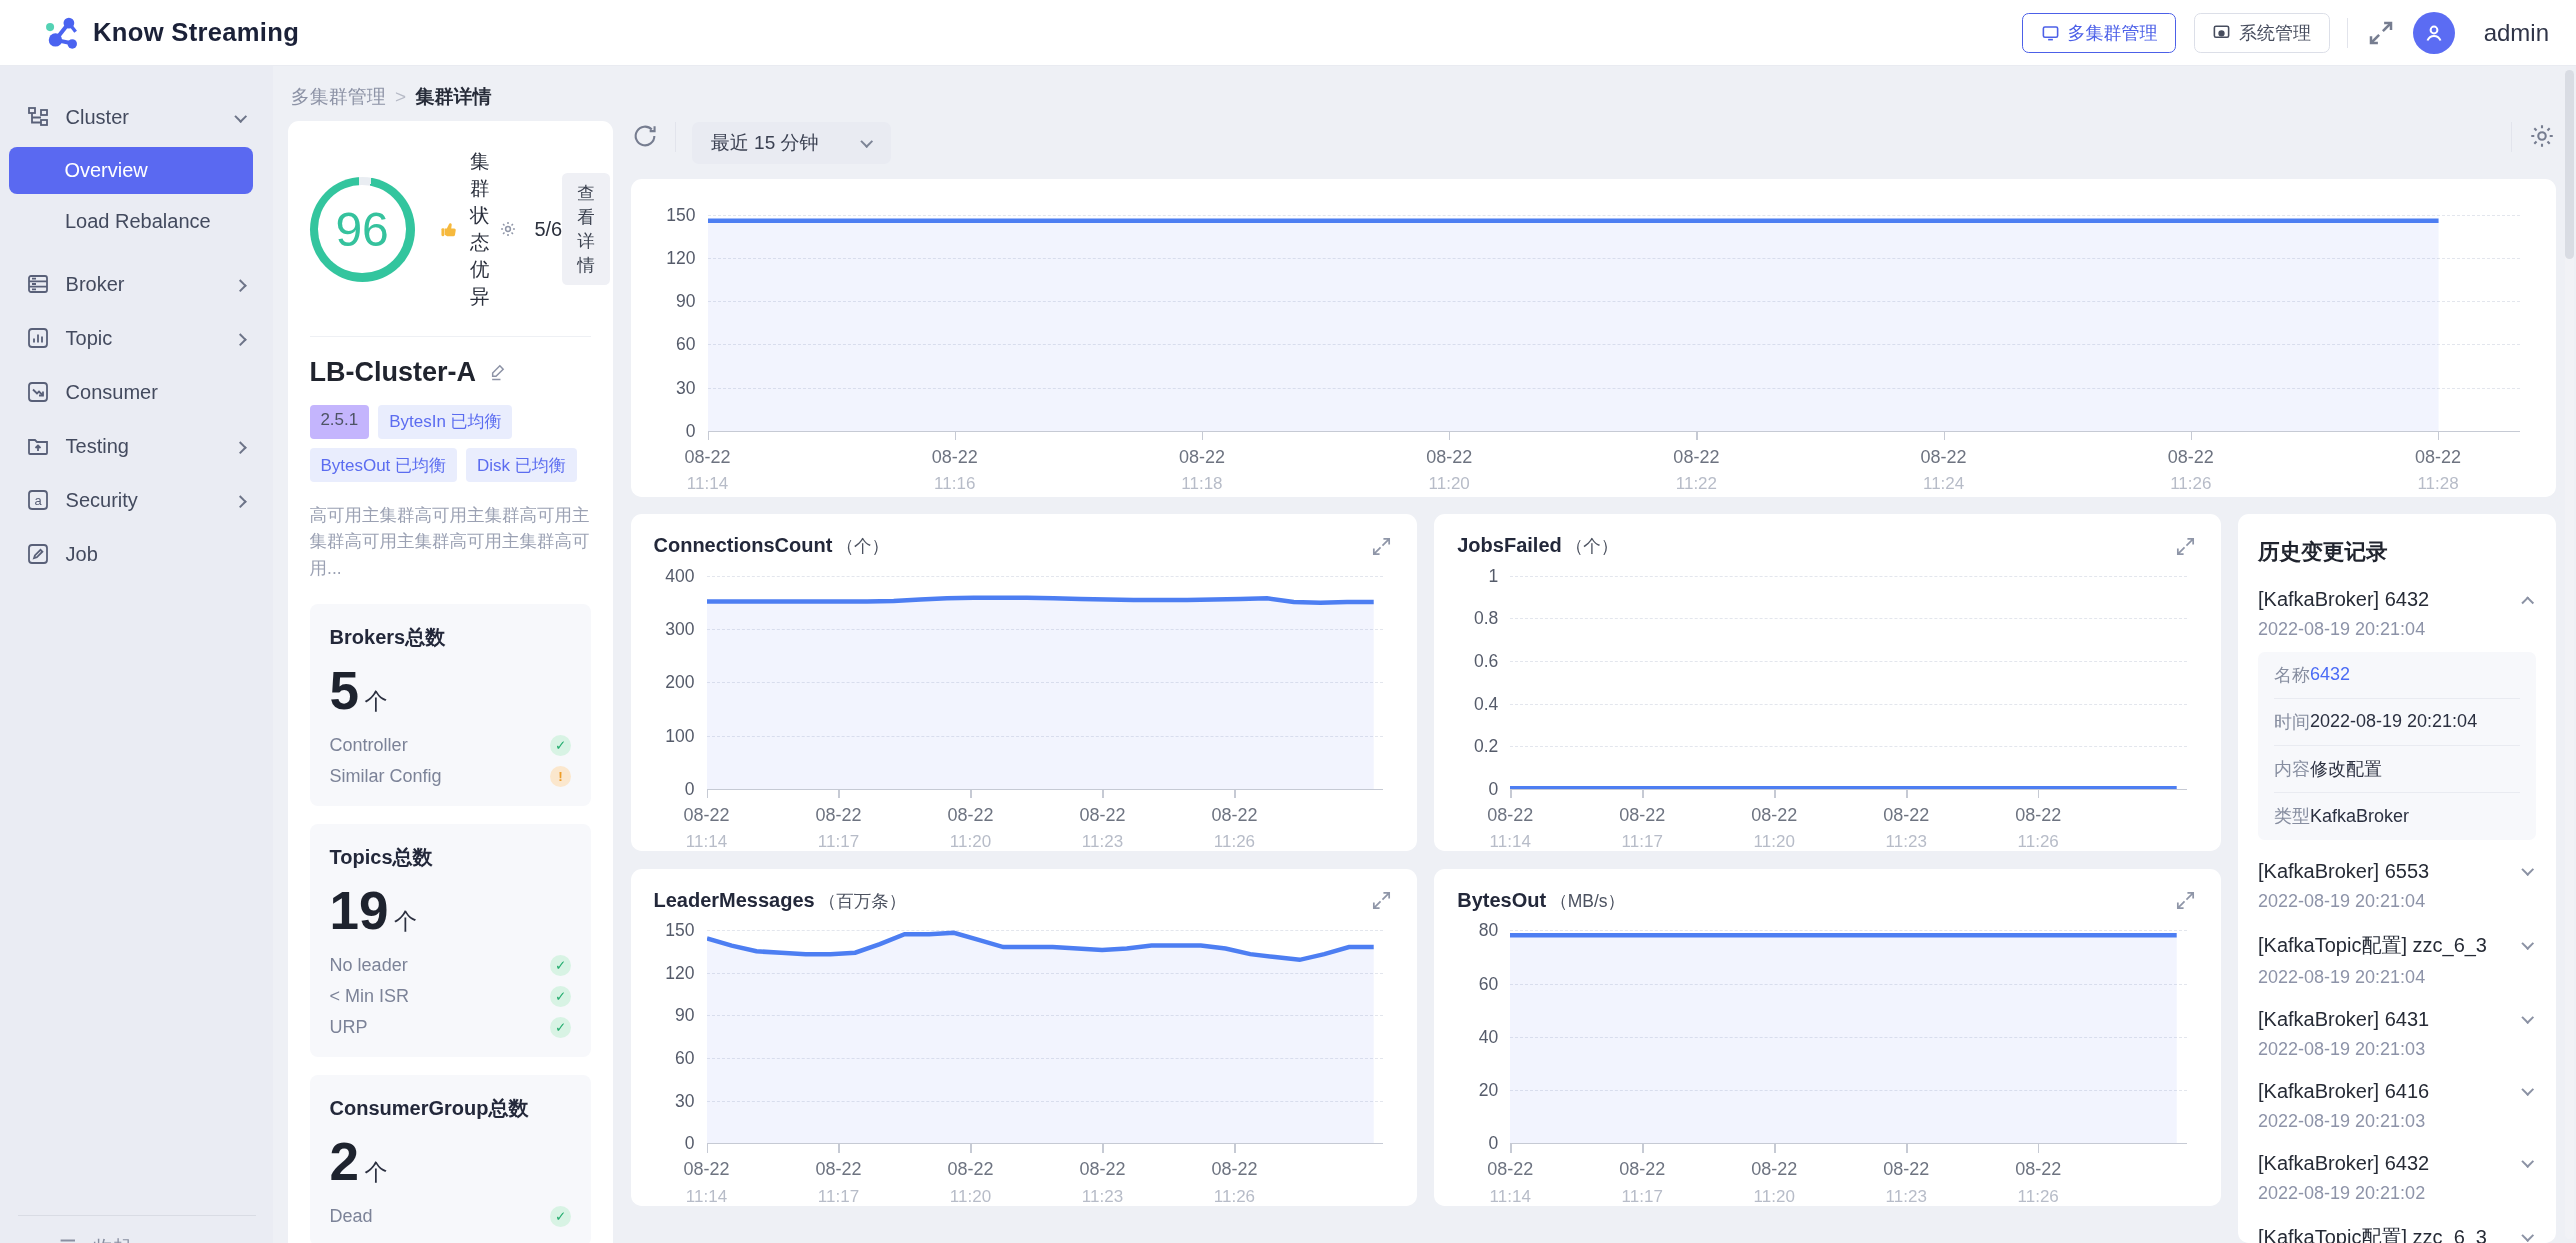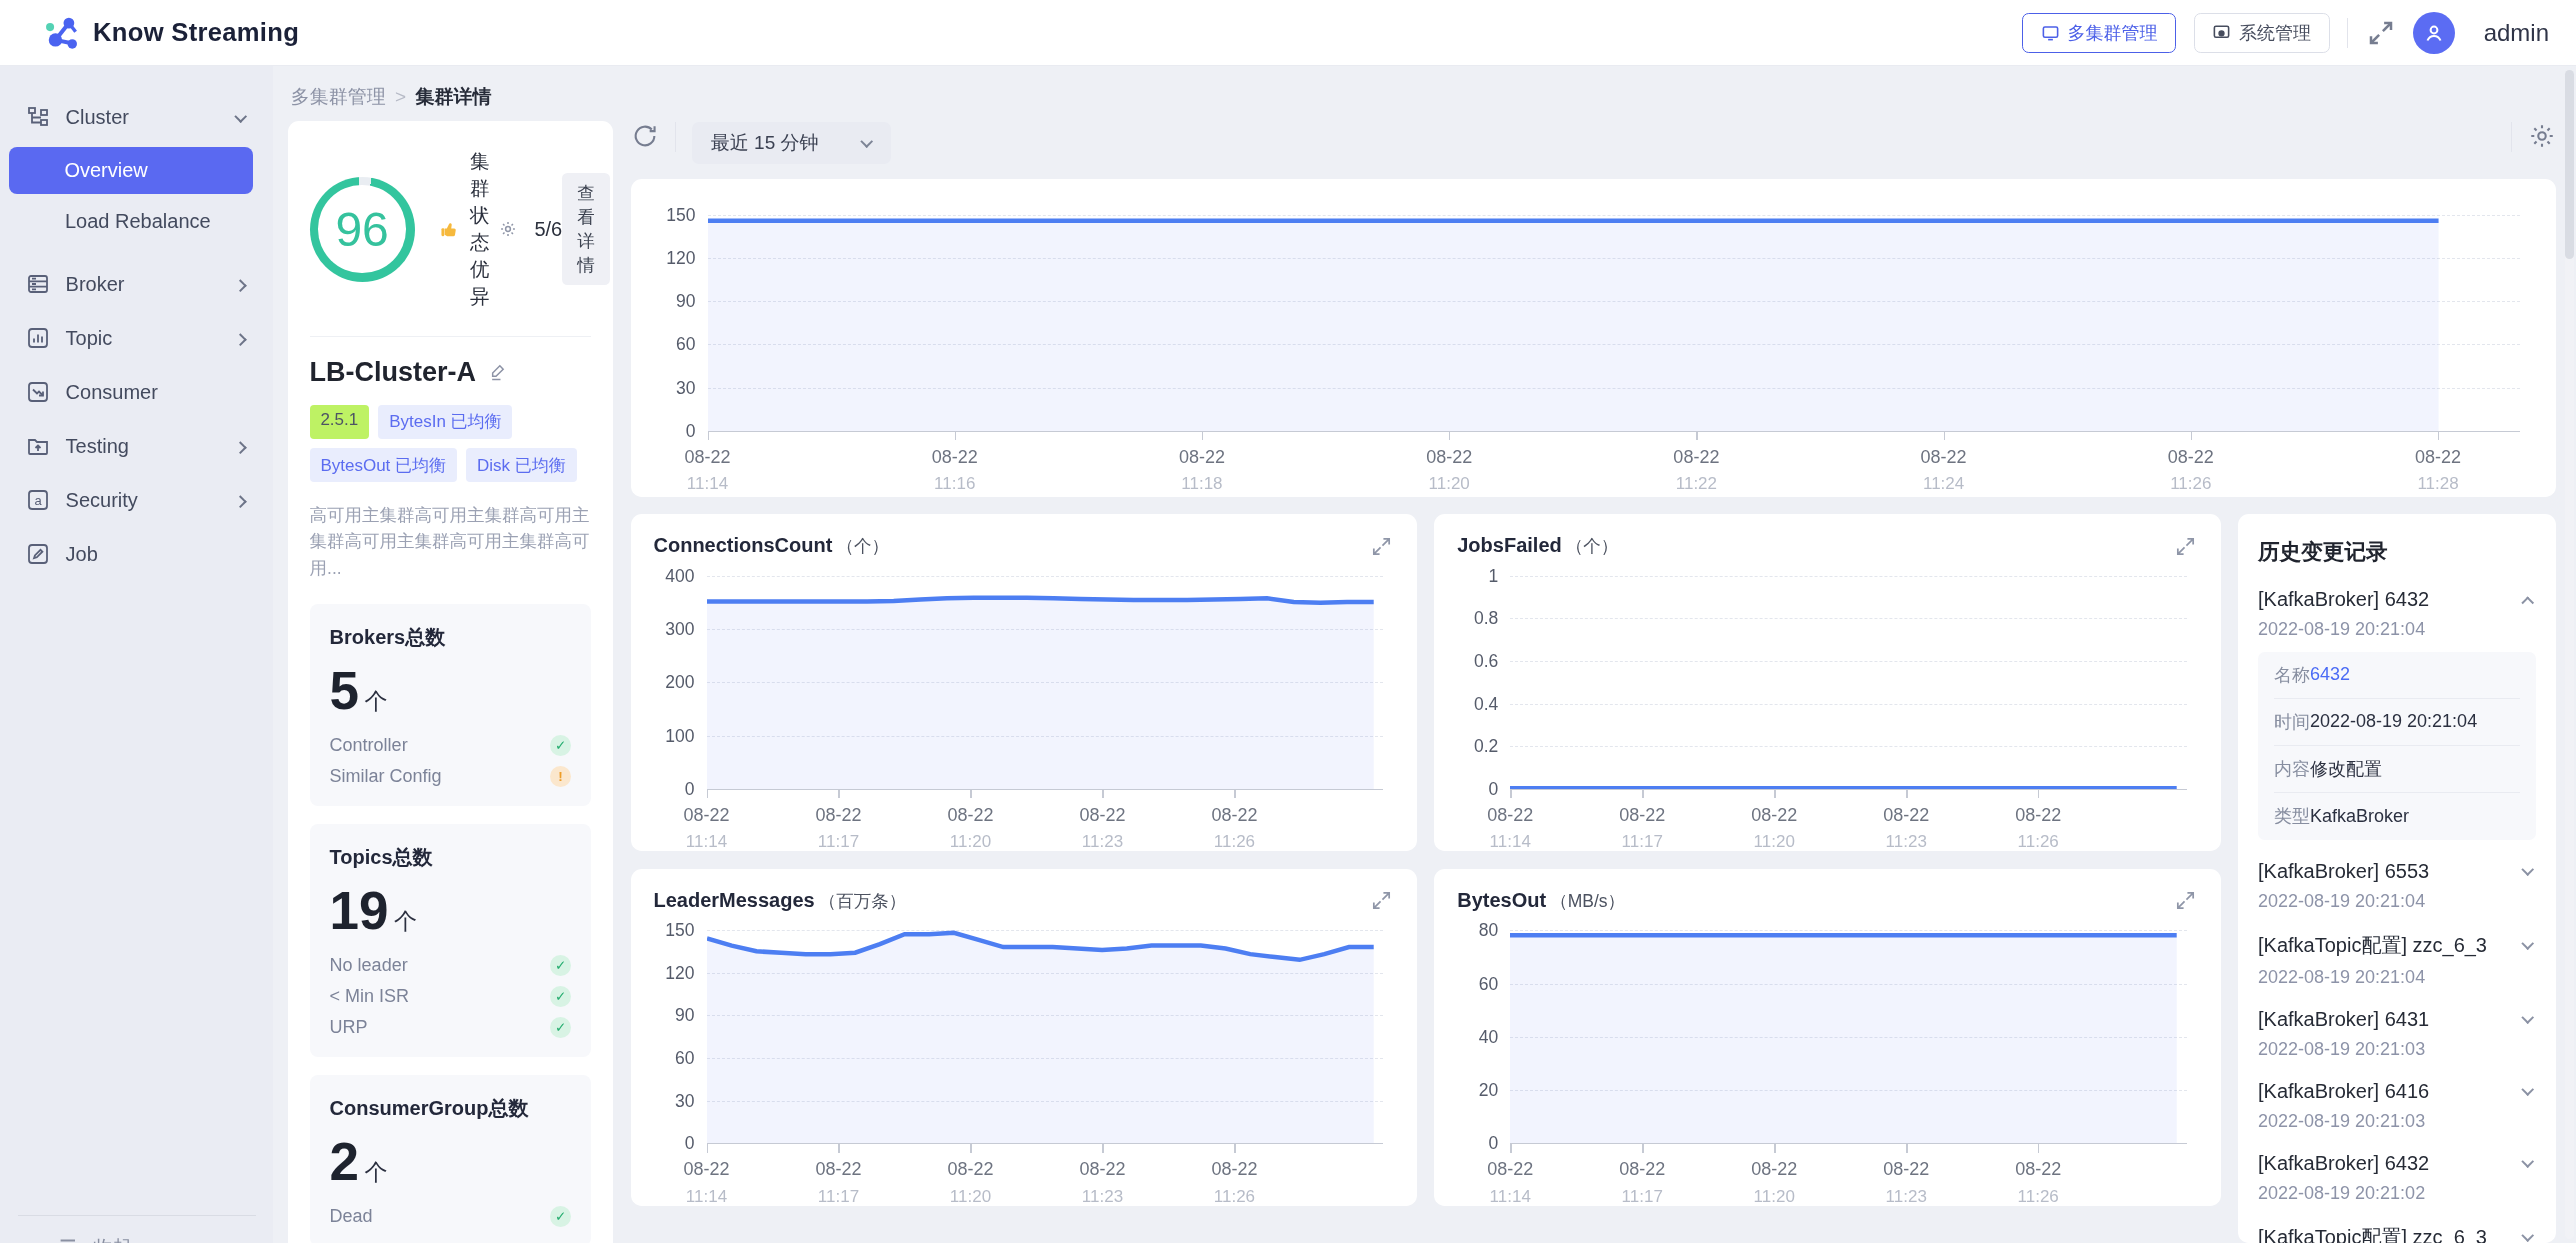--- a/index.html
+++ b/index.html
@@ -68,21 +68,21 @@
   .mini-gear { color:#9096a8; }
   .ratio-line { display:flex; align-items:center; font-size:20px; color:#2b303d; }
   .detail-chip { background:#eff0f5; border-radius:5.4px; padding:8px 15px; font-size:17.5px;
     color:#3c4250; cursor:pointer; }
   .info-hr { border:none; border-top:1.3px solid #eef0f4; margin:25.6px 0 20px; }
   .cluster-name-row { display:flex; align-items:center; gap:12px; }
   .cluster-name { font-size:27px; font-weight:700; color:#20242e; }
   .edit-icon { color:#8d93a6; cursor:pointer; }
   .tags { display:flex; flex-wrap:wrap; gap:9.4px; margin-top:17.5px; }
   .tag { border-radius:4px; padding:5.4px 10.8px; font-size:17px; }
-  .tag.gray { background:#bef264; color:#4d5364; }
+  .tag.gray { background:#c4b5fd; color:#4d5364; }
   .tag.blue { background:#e9edfd; color:#5b6cf0; }
   .cluster-desc { margin-top:20px; font-size:17.5px; line-height:1.5; color:#9ba1b3; }
   .stats { margin-top:23px; display:flex; flex-direction:column; gap:17.5px; }
   .stat-card { background:#f7f8fb; border-radius:8px; padding:20px 20px 19px; }
   .stat-title { font-size:20px; font-weight:700; color:#23283a; }
   .stat-number { margin-top:9.4px; display:flex; align-items:baseline; gap:5.4px; }
   .stat-value { font-size:53px; font-weight:600; color:#1e232e; }
   .stat-unit { font-size:23px; color:#2b3040; }
   .stat-rows { margin-top:13.5px; display:flex; flex-direction:column; gap:9.4px; }
   .stat-row { display:flex; align-items:center; justify-content:space-between; }

